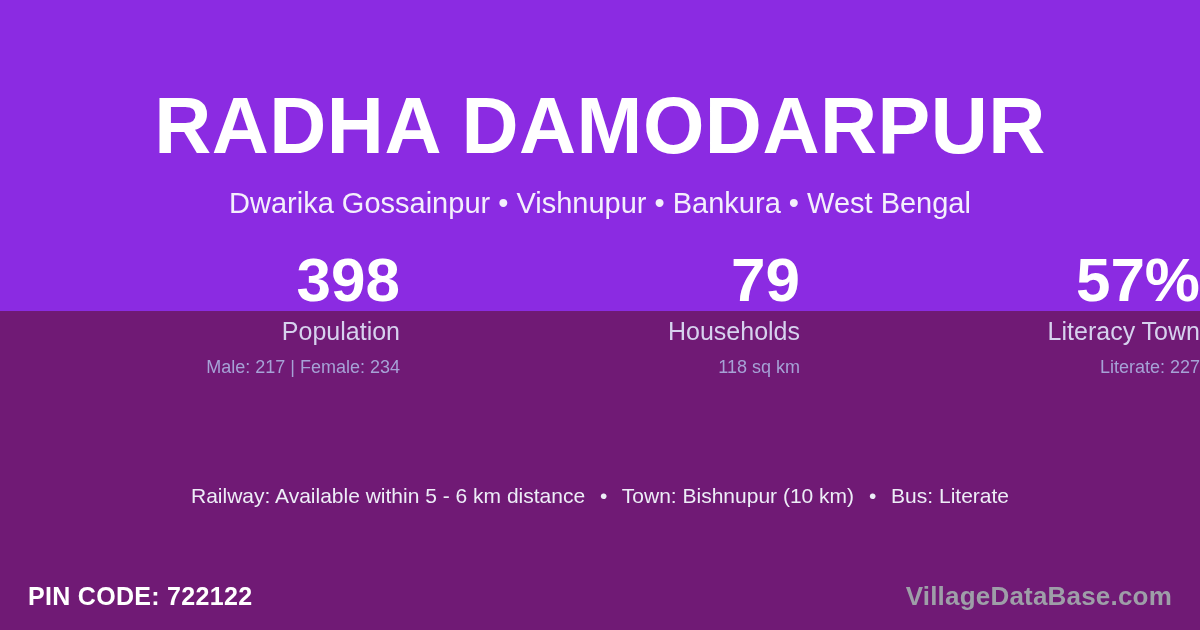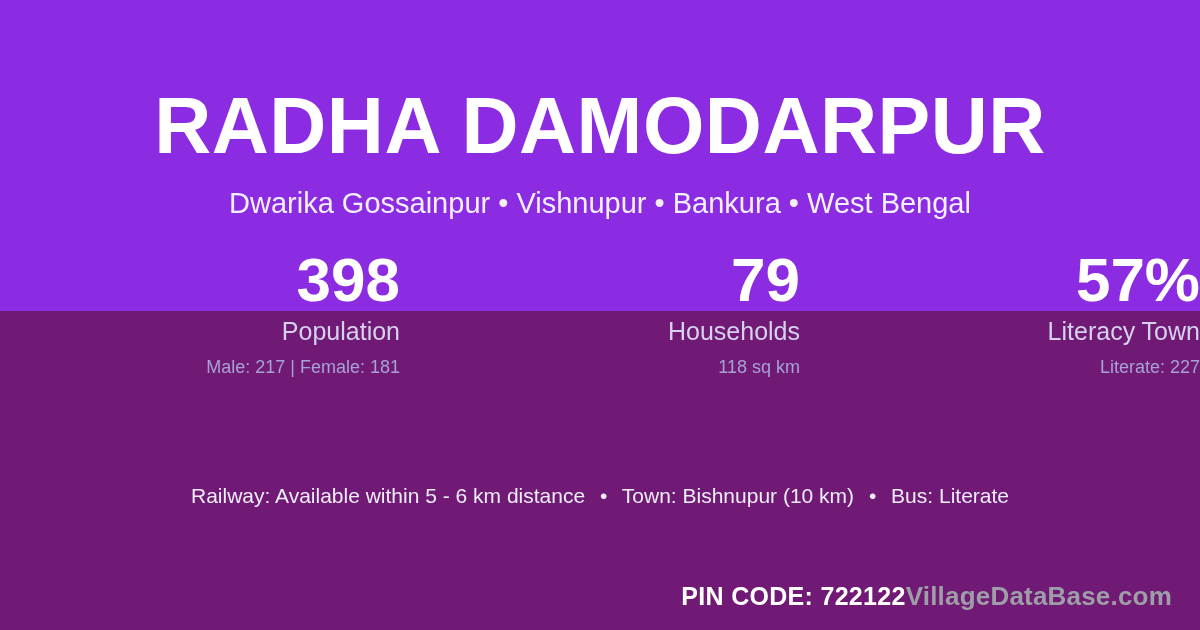--- a/index.html
+++ b/index.html
@@ -116,21 +116,21 @@
 
   
   .footer {
     position: absolute;
     left: 0;
     top: 576px;
     width: 1200px;
     height: 40px;
     display: flex;
     align-items: center;
-    justify-content: flex-end;
+    justify-content: space-between;
     padding: 0 28px;
     box-sizing: border-box;
   }
   .pin-code {
     font-size: 25px;
     font-weight: 700;
     line-height: 1;
     color: #FFFFFF;
     letter-spacing: 0.3px;
   }
@@ -152,21 +152,21 @@
   <div class="header">
     <h1 class="village-title">RADHA DAMODARPUR</h1>
     <div class="village-subtitle">Dwarika Gossainpur • Vishnupur • Bankura • West Bengal</div>
   </div>
 
   <div class="stats">
 
     <div class="stat">
       <div class="stat-value">398</div>
       <div class="stat-label">Population</div>
-      <div class="stat-sub">Male: 217 | Female: 181</div>
+      <div class="stat-sub">Male: 217 | Female: 234</div>
     </div>
 
     <div class="stat">
       <div class="stat-value">79</div>
       <div class="stat-label">Households</div>
       <div class="stat-sub">118 sq km</div>
     </div>
 
     <div class="stat">
       <div class="stat-value">57%</div>

